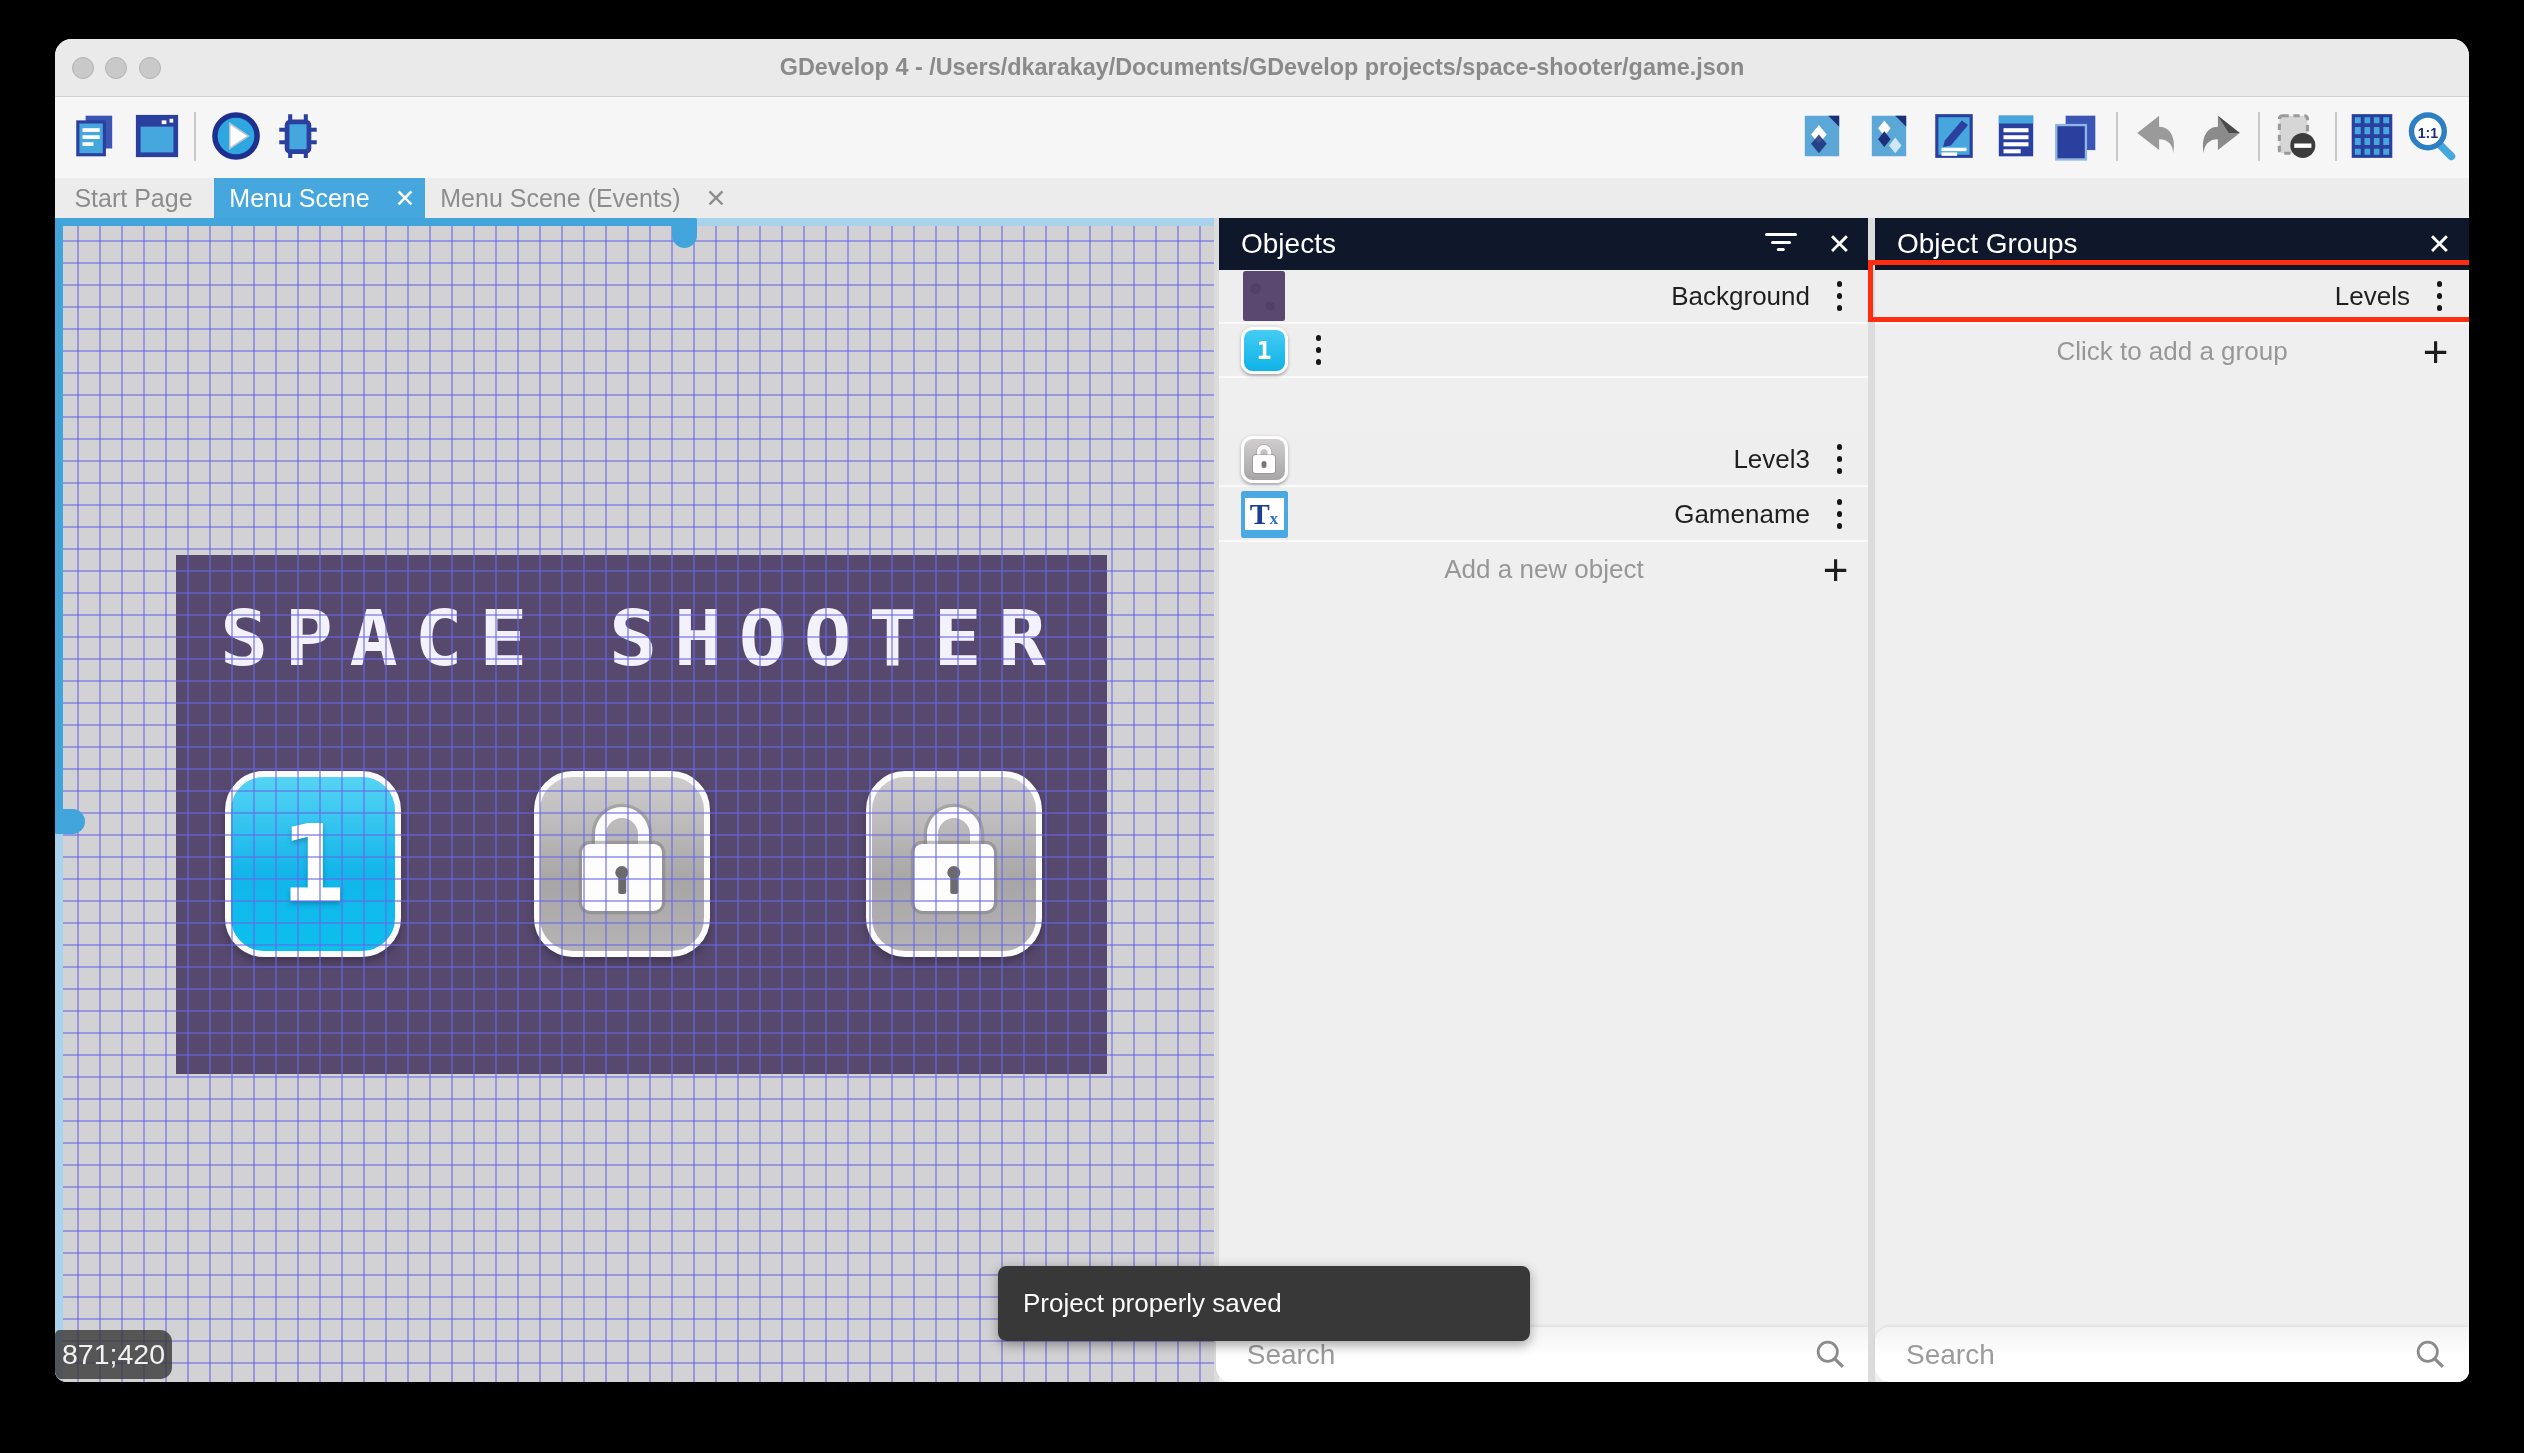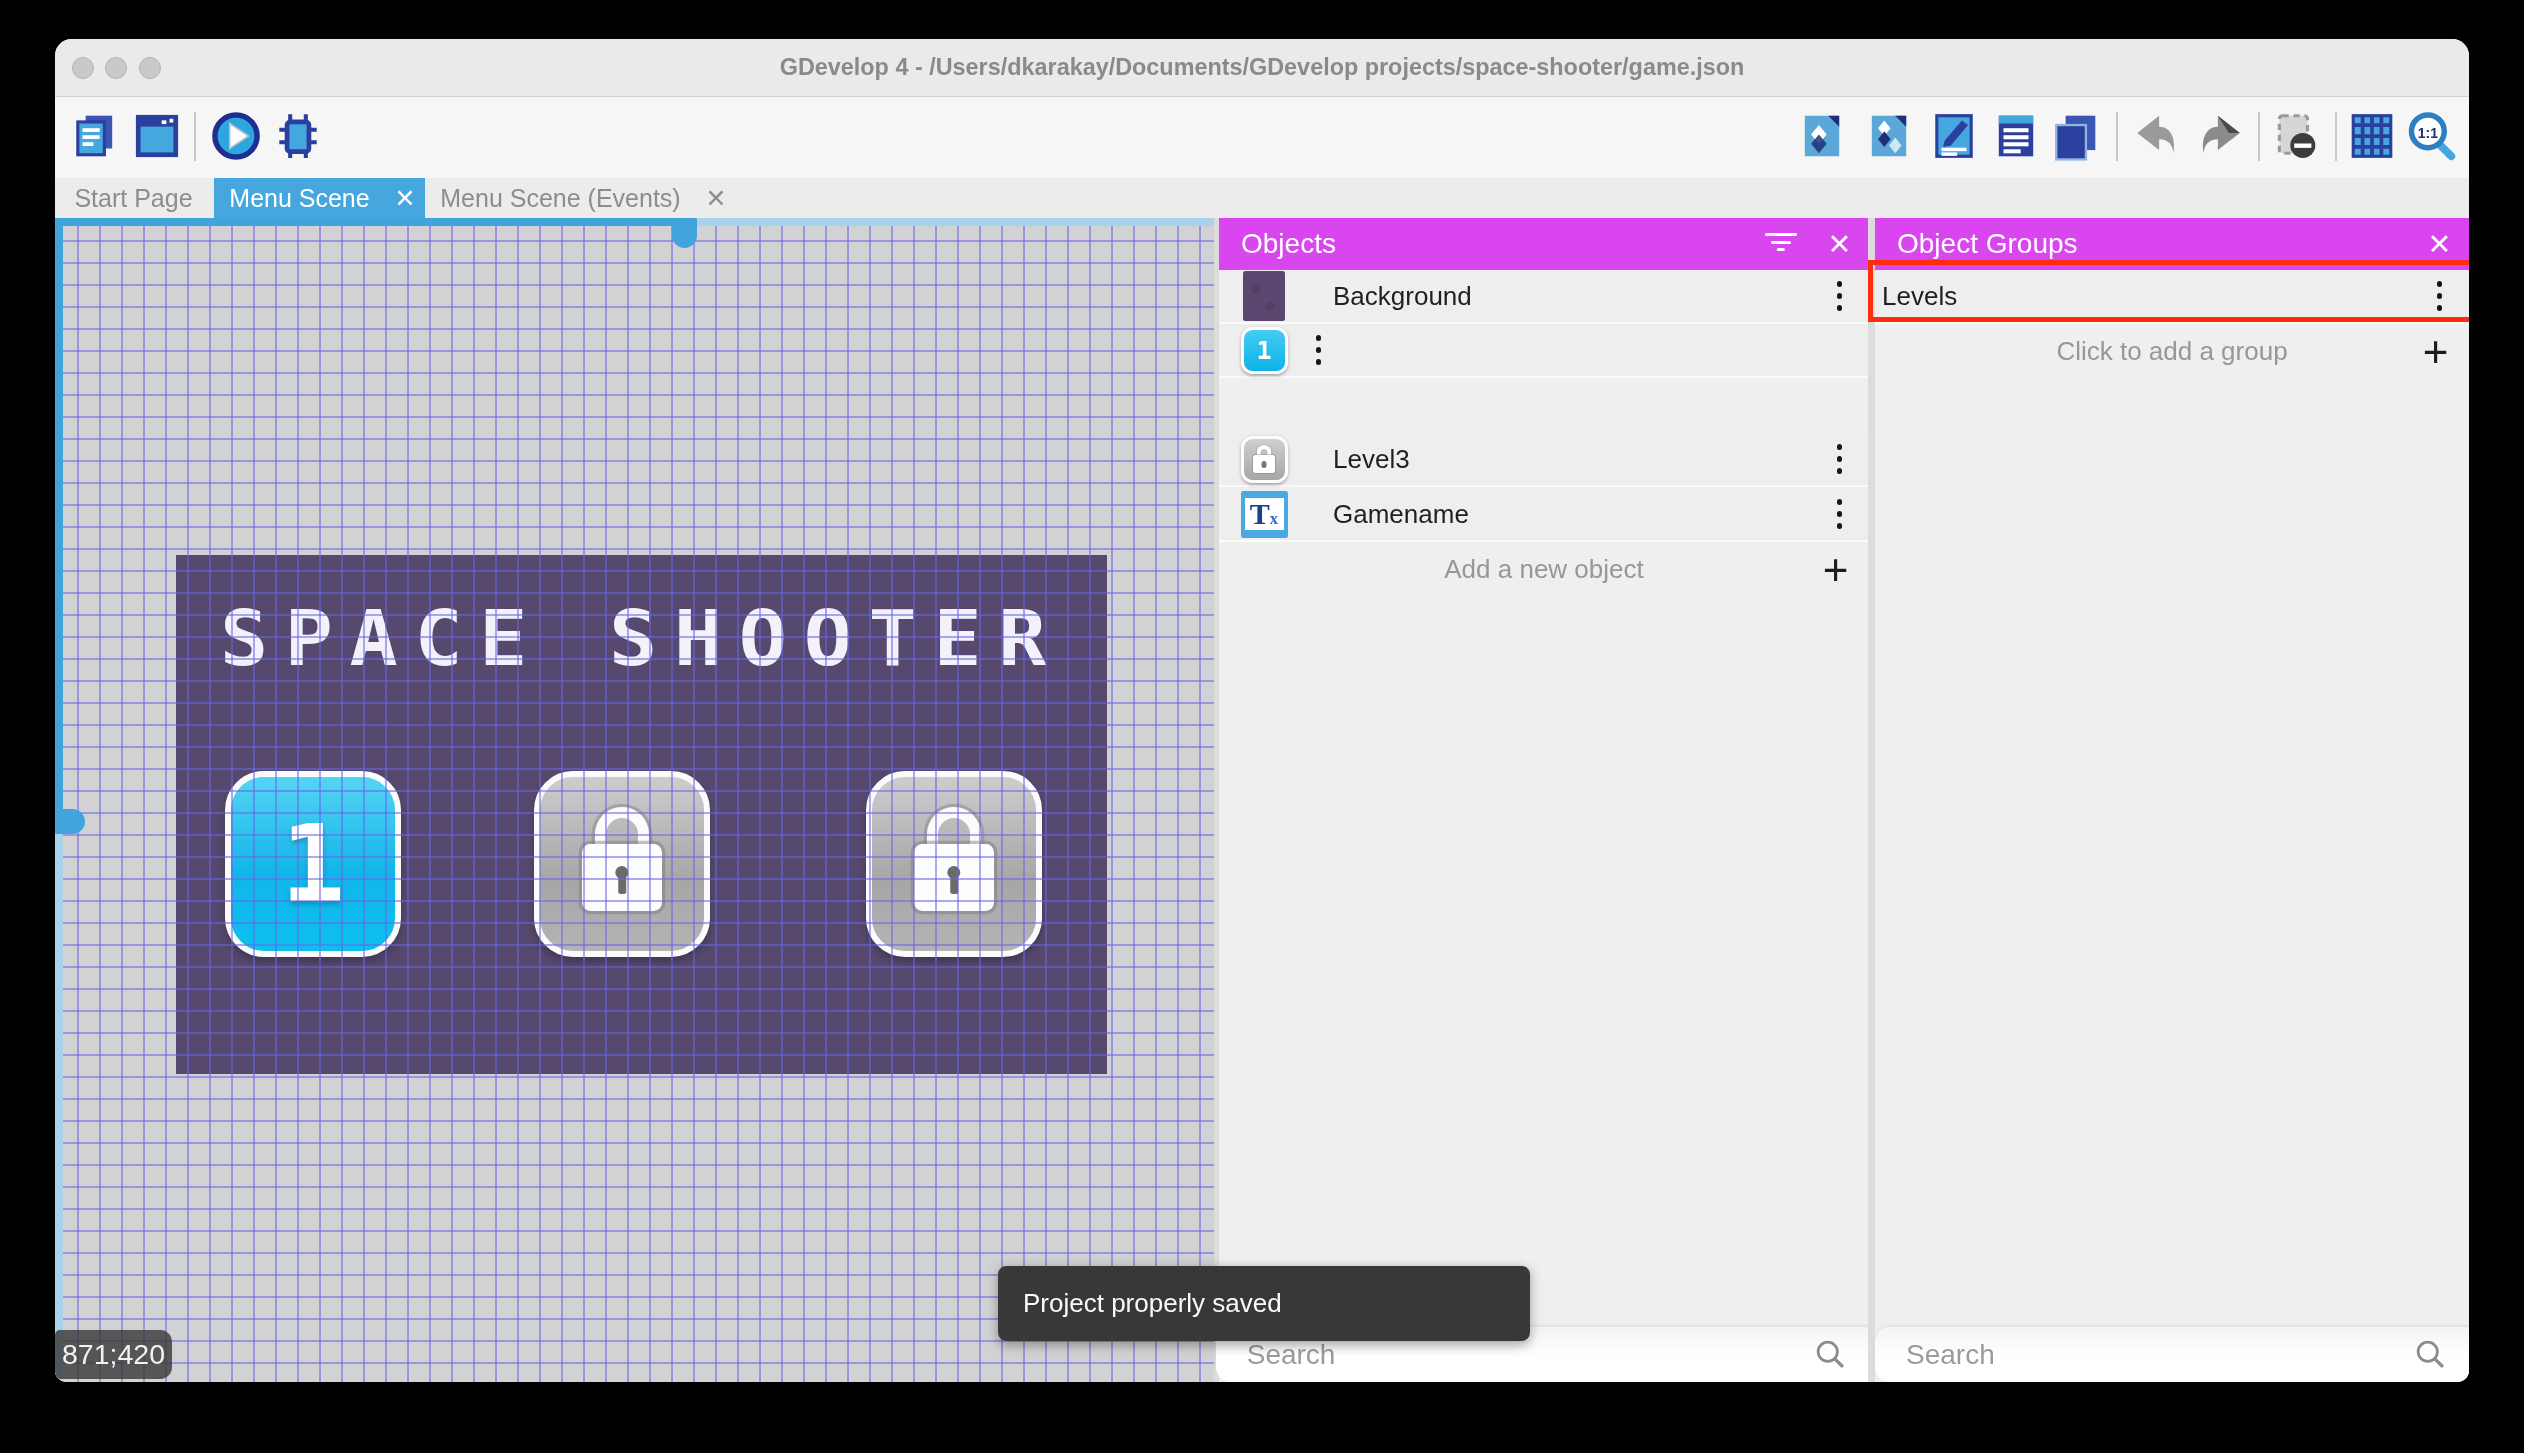--- a/index.html
+++ b/index.html
@@ -68,30 +68,30 @@
   .hscroll .done{position:absolute;left:0;top:0;height:8.4px;width:630px;background:#41a5dc;}
   .hdrop{position:absolute;left:617px;top:0;width:25px;height:30px;background:#41a5dc;border-radius:1.7px 1.7px 13.4px 13.4px;}
   .vscroll{position:absolute;left:0;top:0;width:8.4px;height:1164px;background:#a9d2ec;}
   .vscroll .done{position:absolute;left:0;top:0;width:8.4px;height:608px;background:#41a5dc;}
   .vdrop{position:absolute;left:0;top:591px;width:30px;height:25px;background:#41a5dc;border-radius:1.7px 13.4px 13.4px 1.7px;}
   .coords{position:absolute;left:0;bottom:3.3px;width:117px;height:49px;background:rgba(58,58,58,.82);
     border-radius:5px 11.7px 11.7px 5px;color:#f2f2f2;font-size:28.5px;display:flex;align-items:center;justify-content:center;}
   
   .pdivider{position:absolute;top:0;height:1164px;background:#dcdcdc;}
   .panel{position:absolute;top:0;height:1164px;background:#efefef;}
-  .phead{position:absolute;left:0;top:0;width:100%;height:52px;background:#d946ef;color:#fff;display:flex;align-items:center;}
+  .phead{position:absolute;left:0;top:0;width:100%;height:52px;background:#0f172a;color:#fff;display:flex;align-items:center;}
   .phead .ptitle{margin-left:22px;font-size:28px;font-weight:500;flex:1;}
   .phead .hicon{width:59px;text-align:center;font-size:28.5px;color:#fff;}
   .filter-ic{display:inline-block;position:relative;width:33px;height:22px;}
   .filter-ic i{position:absolute;left:50%;transform:translateX(-50%);height:3.3px;background:#fff;border-radius:1.7px;display:block;}
   .filter-ic i:nth-child(1){top:1.7px;width:32px;}
   .filter-ic i:nth-child(2){top:9.2px;width:20px;}
   .filter-ic i:nth-child(3){top:16.7px;width:8.4px;}
   .prow{position:absolute;left:0;width:100%;height:54px;border-bottom:2.5px solid #fafafa;box-sizing:border-box;
-    display:flex;align-items:center;background:#eeeeee;}
+    display:flex;align-items:center;background:#eeeeee;text-align:right;}
   .prow .oicon{width:50px;height:49px;margin-left:20px;display:flex;align-items:center;justify-content:center;}
   .prow .olabel{margin-left:44px;font-size:26px;color:#1f1f1f;flex:1;}
   .kebab{width:59px;display:flex;flex-direction:column;align-items:center;gap:5.9px;}
   .kebab i{width:5.9px;height:5.9px;border-radius:50%;background:#161616;display:block;}
   .addrow{position:absolute;left:0;width:100%;height:55px;display:flex;align-items:center;gap:28px;}
   .addrow .alabel{flex:1;text-align:center;font-size:26px;color:#979797;}
   .addrow .plus{width:67px;text-align:center;font-size:44px;font-weight:300;color:#1c1c1c;}
   .searchbar{position:absolute;bottom:0;height:55px;background:linear-gradient(#f3f3f3,#ffffff 55%);
     border-radius:15px 0 0 15px;display:flex;align-items:center;box-shadow:0 -1.7px 3.3px rgba(0,0,0,.06);}
   .searchbar input{flex:1;border:none;outline:none;background:transparent;font-size:28px;color:#333;

